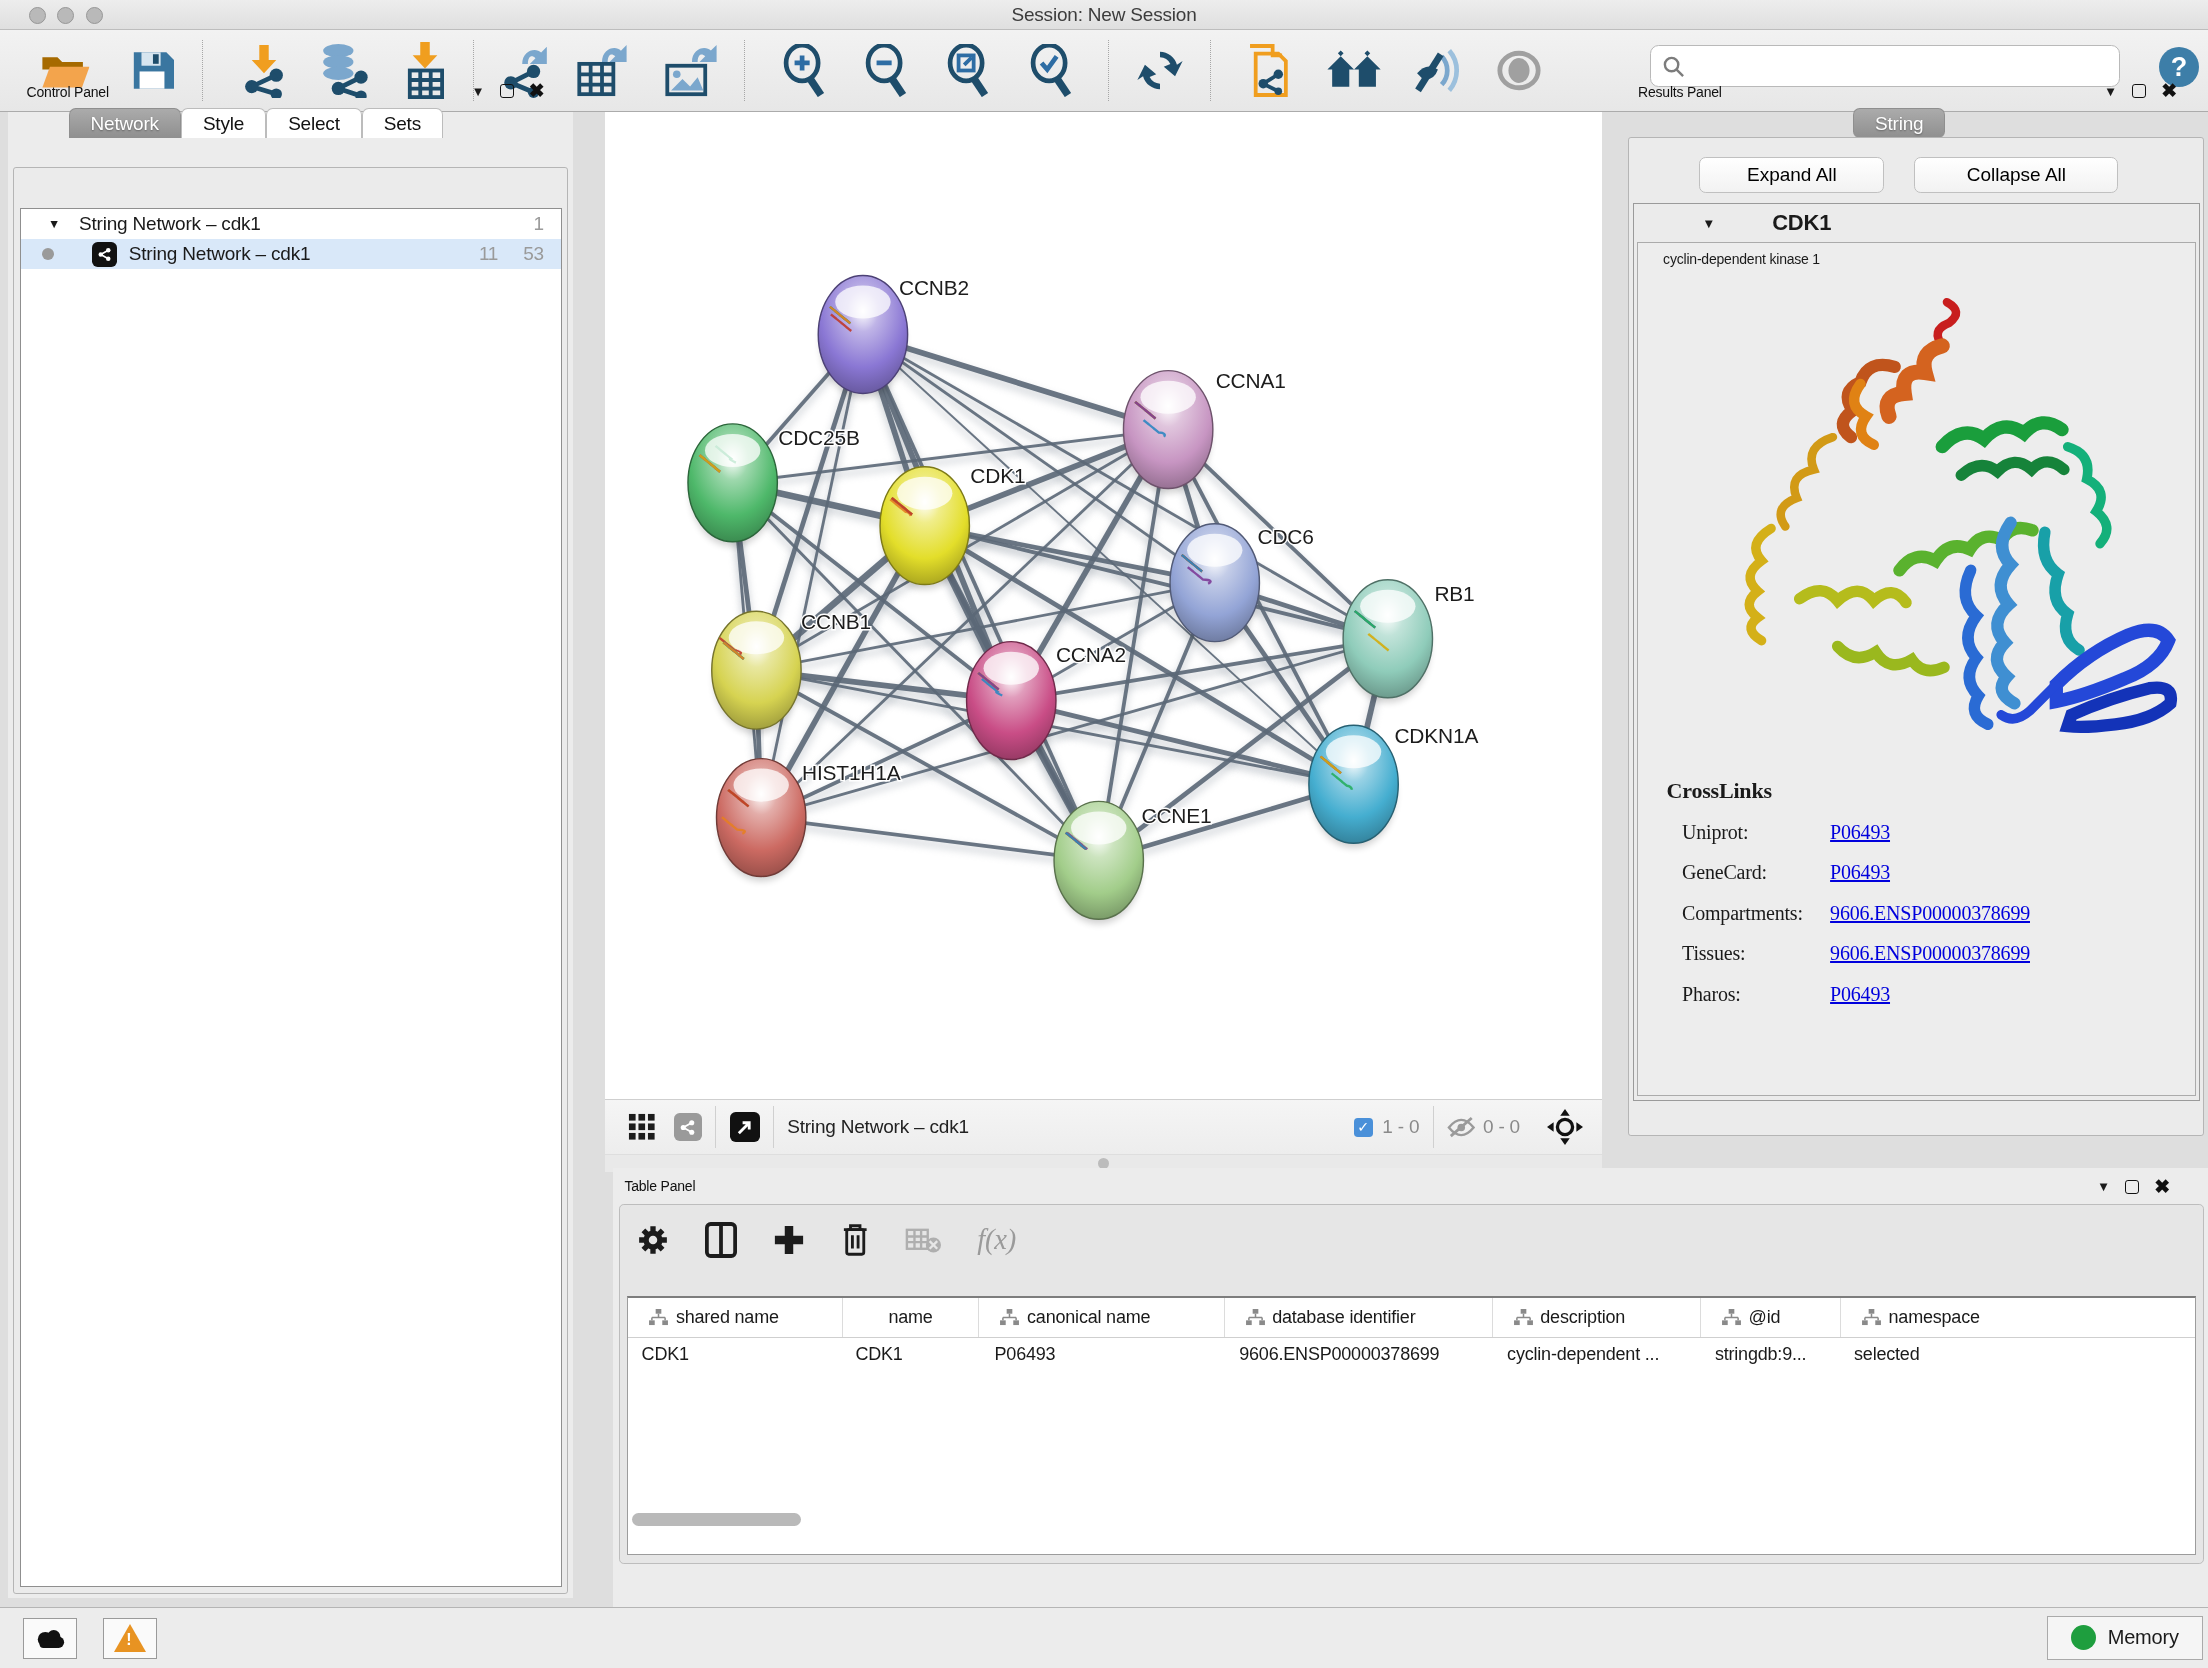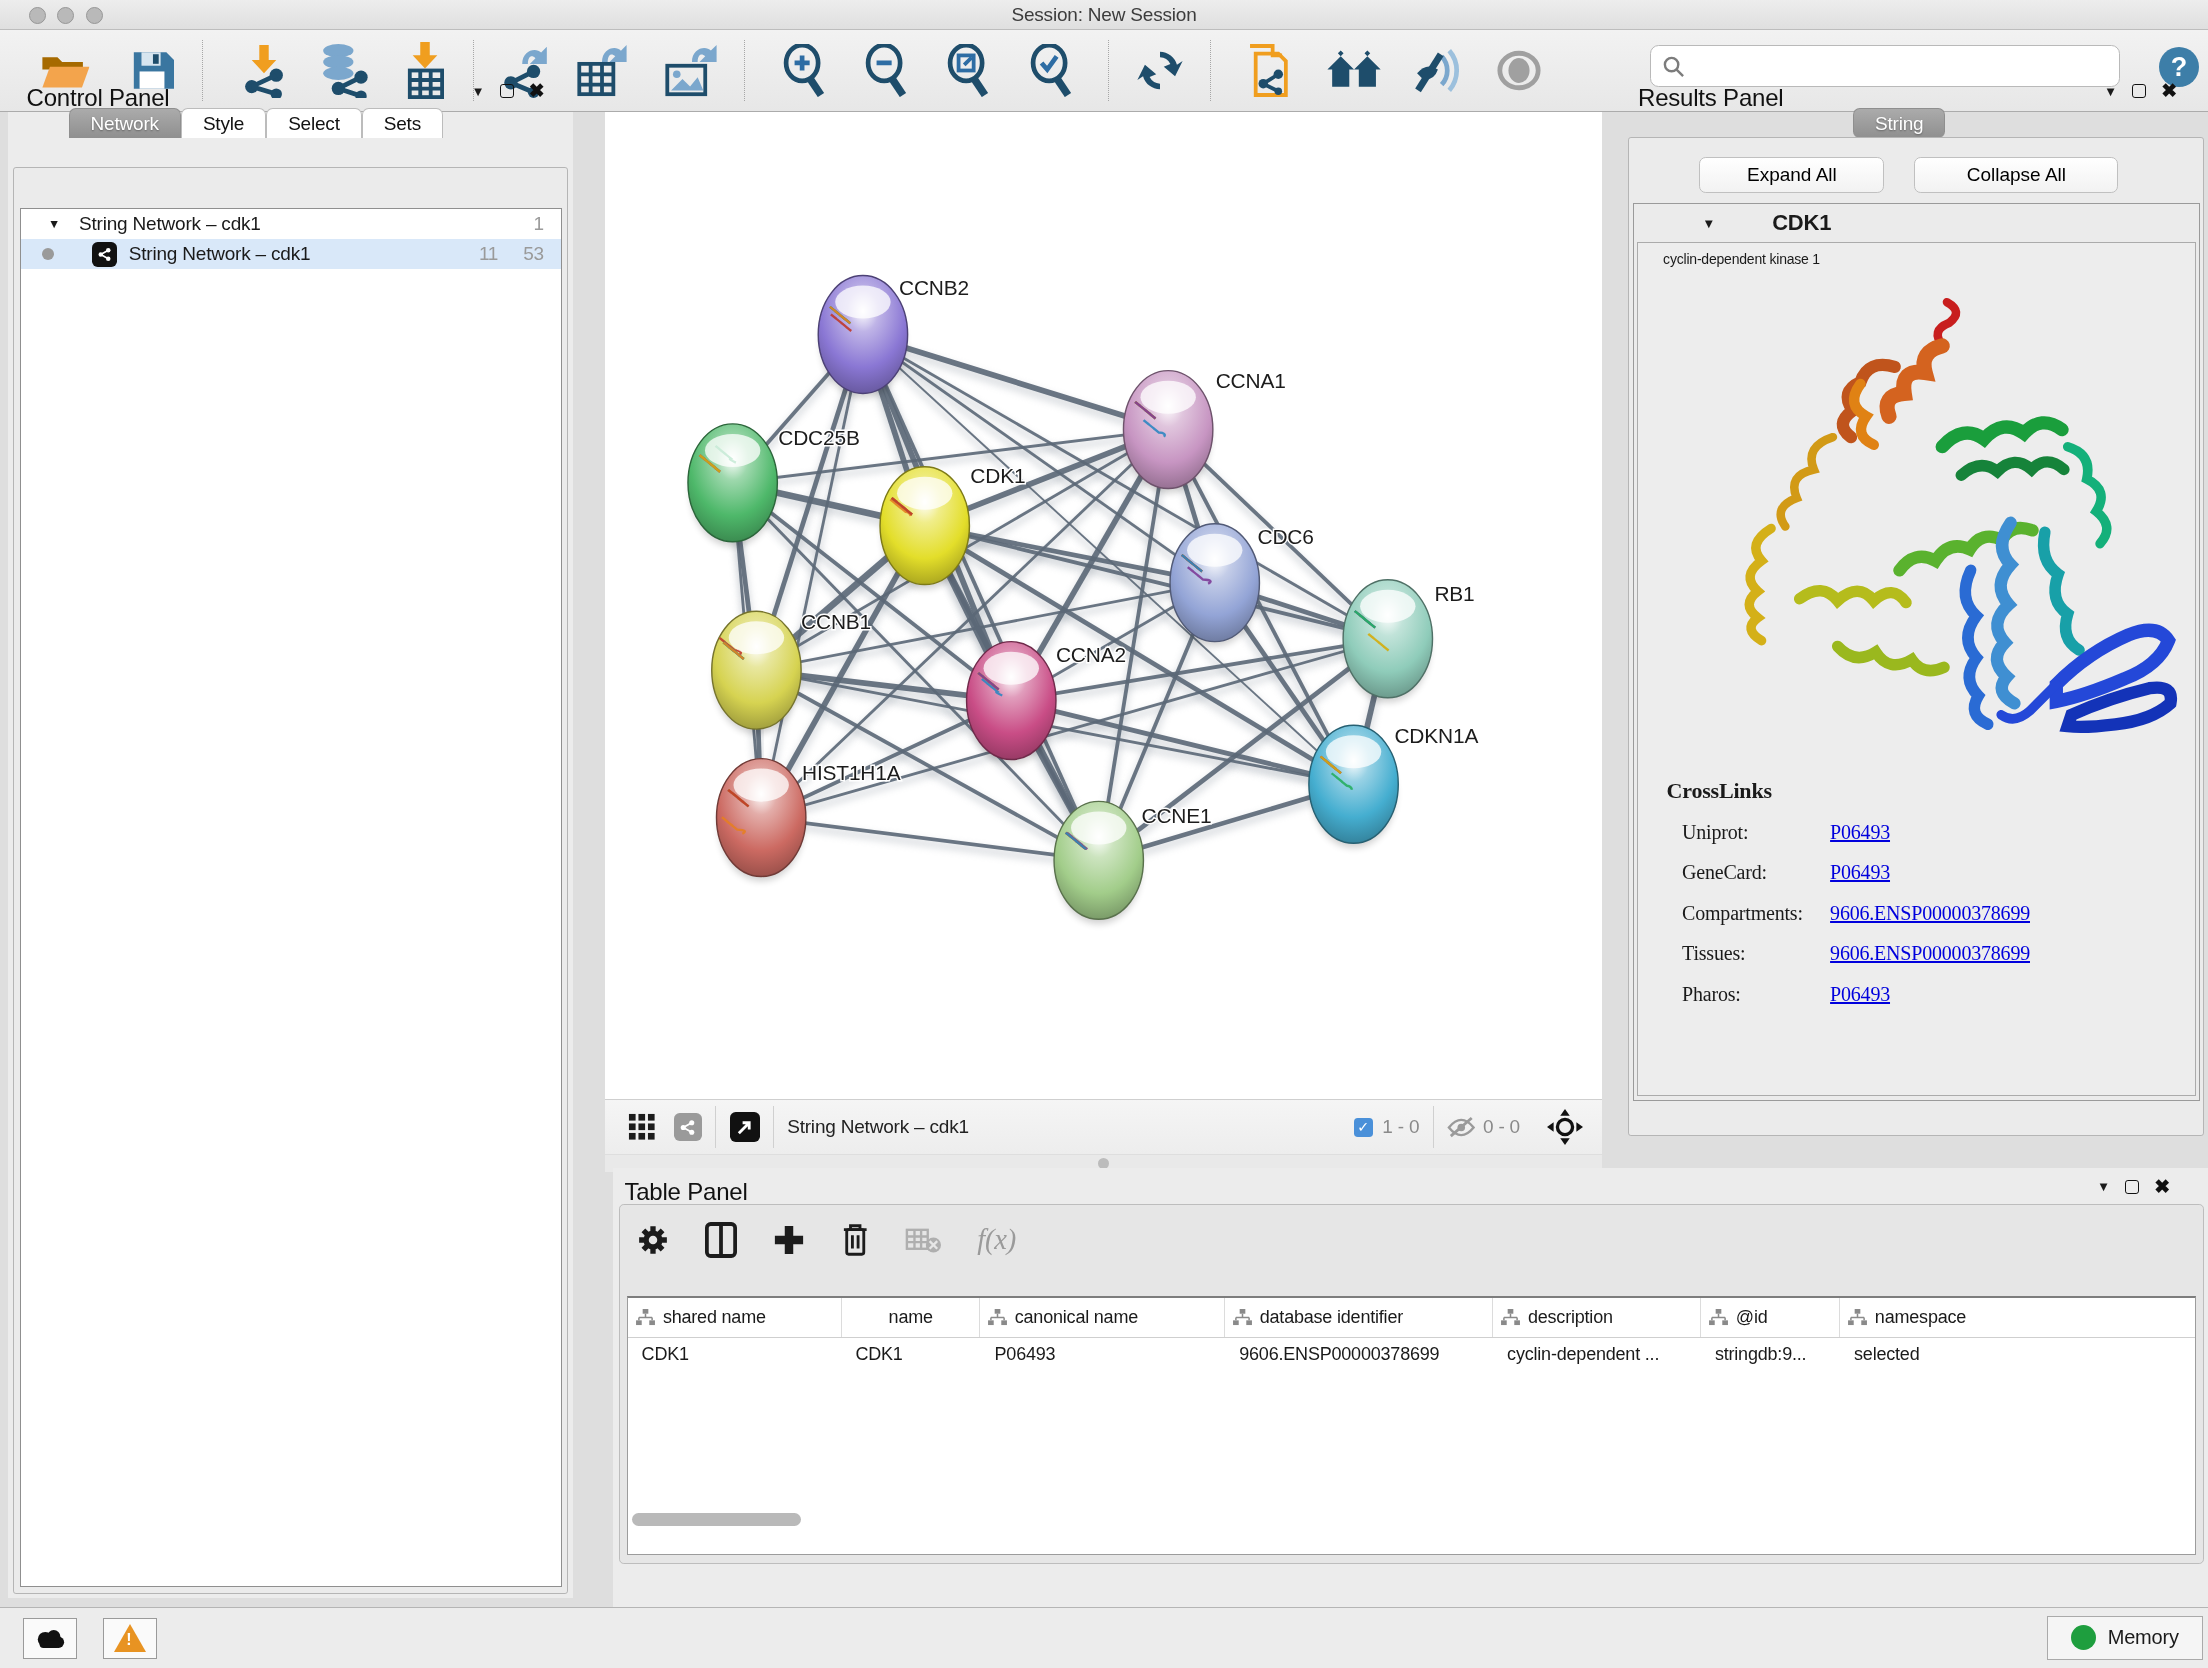--- a/index.html
+++ b/index.html
@@ -19,21 +19,21 @@
     background:linear-gradient(#f2f2f2,#e7e7e7); border-bottom:1px solid #ababab; }
   .tbi { position:absolute; top:42px; transform:translate(-50%,-50%); cursor:pointer; }
   .tb-sep { position:absolute; top:9.5px; height:61px; width:0; border-left:1.9px dotted #a6a6a6; }
   .searchbox { position:absolute; left:1650px; top:15px; width:470px; height:42px; background:#fff;
     border:1px solid #b9b9b9; border-radius:8.6px; display:flex; align-items:center; padding-left:11.4px; }
   .searchbox input { border:none; outline:none; font-size:18px; flex:1; margin-left:7.6px; font-family:"Liberation Sans",sans-serif;}
   .helpbtn { position:absolute; left:2159px; top:17px; width:40px; height:40px; border-radius:50%;
     background:#3d7ea8; color:#fff; font-size:27px; font-weight:bold; text-align:center; line-height:40px; cursor:pointer;}
 
   
-  .phead { position:absolute; font-size:24px; color:#111; }
+  .phead { position:absolute; font-size:14px; color:#111; }
   .pctl { position:absolute; display:flex; align-items:center; gap:15px; }
   .caret { font-size:13.3px; color:#1a1a1a; cursor:pointer; }
   .floatbox { width:14.3px; height:14.3px; border:1.9px solid #111; border-radius:2.9px; cursor:pointer; }
   .closex { font-size:19px; font-weight:bold; color:#111; cursor:pointer; line-height:14.3px; }
 
   .tab { display:inline-block; height:29.5px; line-height:29.5px; padding:0 21px; background:#fff;
     border:1px solid #bcbcbc; border-bottom:none; font-size:19px; text-align:center;
     border-radius:6.7px 6.7px 0 0; cursor:pointer; color:#111; }
   .tab.sel { background:linear-gradient(#ababab,#8f8f8f); color:#fff; text-shadow:0 1px 1.9px rgba(0,0,0,.35); border-color:#8f8f8f; }
 
@@ -78,21 +78,21 @@
   .xl-row .val { color:#0000dd; text-decoration:underline; cursor:pointer; }
 
   
   .tpanel { position:absolute; left:613px; top:1168px; width:1596px; height:439px; background:#ececec; }
   .tp-sub { position:absolute; left:5.7px; top:36px; width:1585px; height:360px; background:#e6e6e6;
     border:1px solid #bdbdbd; border-radius:4.8px; }
   .tp-icons { position:absolute; left:17px; top:17px; display:flex; align-items:center; gap:36px; }
   .tablebox { position:absolute; left:7.6px; top:91px; width:1569px; height:259px; background:#fff;
     border:1px solid #9c9c9c; border-top:2.9px solid #7d7d7d; overflow:hidden; }
   .thead { display:flex; height:40px; border-bottom:1px solid #cfcfcf; font-size:18px; }
-  .th { display:flex; align-items:center; border-right:1px solid #dcdcdc; padding-left:8px; gap:7.6px; }
+  .th { display:flex; align-items:center; border-right:1px solid #dcdcdc; padding-left:21px; gap:7.6px; }
   .tdrow { display:flex; height:32px; font-size:18px; align-items:center; }
   .td { padding-left:13.3px; overflow:hidden; white-space:nowrap; }
   .c0{width:247px} .c1{width:160px} .c2{width:283px} .c3{width:310px} .c4{width:240px} .c5{width:160px} .c6{width:411px}
   .hscroll { position:absolute; left:3.8px; top:215px; width:169px; height:13.3px; background:#b9b9b9; border-radius:6.7px; }
   .tp-tabs { position:absolute; left:517px; top:399px; display:flex; }
   .btab { height:38px; line-height:38px; padding:0 25px; font-size:20px; background:#fff; border:1px solid #c2c2c2; cursor:pointer; }
   .btab:first-child { border-radius:7.6px 0 0 7.6px; }
   .btab:last-child { border-radius:0 7.6px 7.6px 0; }
   .btab.sel { background:linear-gradient(#a9a9a9,#8d8d8d); color:#fff; text-shadow:0 1px 1.9px rgba(0,0,0,.35); border-color:#8d8d8d; }
 

